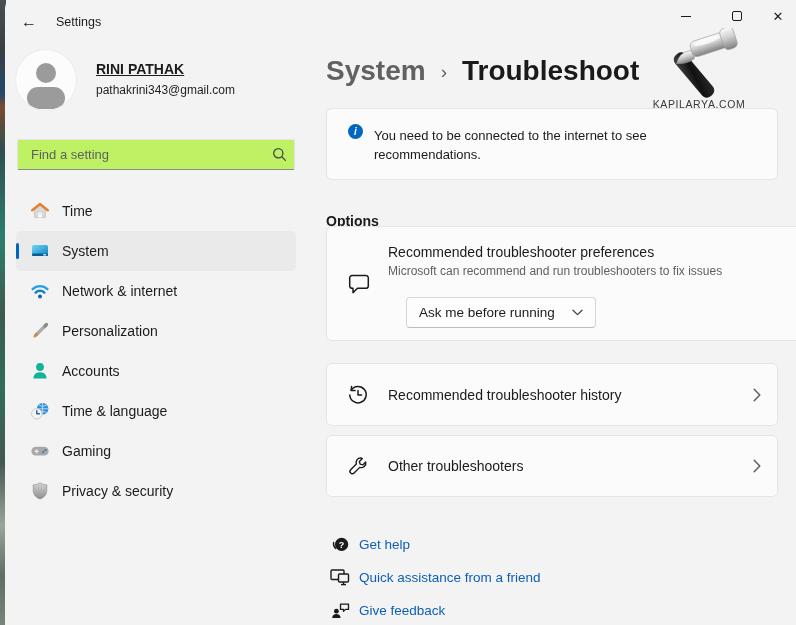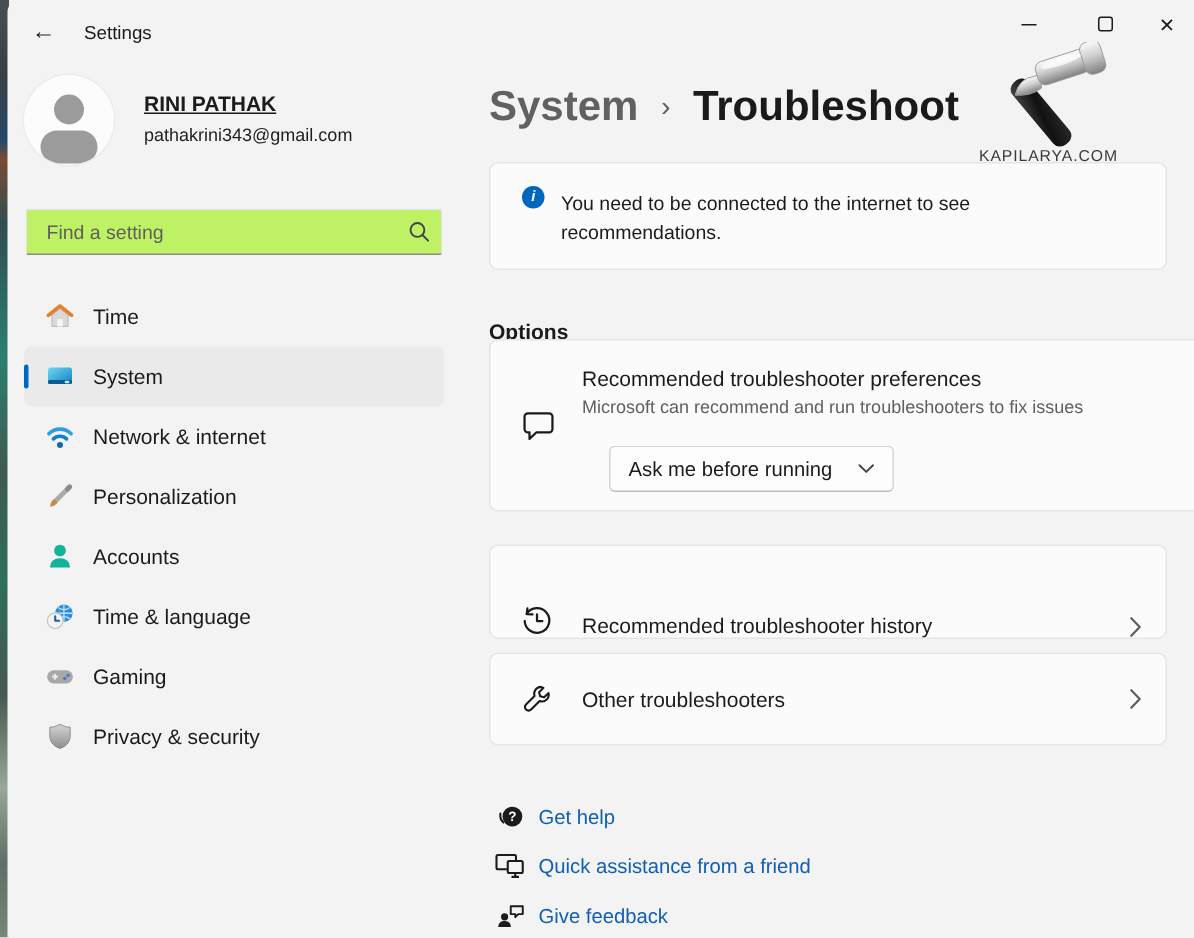--- a/index.html
+++ b/index.html
@@ -94,21 +94,21 @@
   .card-pref .title { position:absolute; left:61px; top:17px; font-size:14px; white-space:nowrap; }
   .card-pref .subtitle { position:absolute; left:61px; top:37px; font-size:12px;
     color:#5f5f5f; white-space:nowrap; }
   .dropdown { position:absolute; left:61px; top:70px; width:190px; height:31px;
     background:#FDFDFD; border:1px solid #D5D5D5; border-bottom-color:#BDBDBD;
     border-radius:4px; display:flex; align-items:center; cursor:pointer;
     padding:0 12px;margin-left:18px; }
   .dropdown .val { flex:1; font-size:13.5px; color:#1b1b1b; white-space:nowrap; }
 
   .card-row { width:452px; display:flex; align-items:center; cursor:pointer; }
-  .card-hist { left:326px; top:363px; height:63px;align-items:flex-end; }
+  .card-hist { left:326px; top:363px; height:63px; }
   .card-other{ left:326px; top:435px; height:62px; }
   .card-row .row-ic { margin-left:20px; width:22px; display:flex; justify-content:center; }
   .card-row .row-label { margin-left:19px; font-size:14px; color:#1b1b1b; flex:1; white-space:nowrap; }
   .card-row .chev { margin-right:16px; display:flex; }
 
   .link-row { left:330px; display:flex; align-items:center; height:22px; cursor:pointer; }
   .lr-1 { top:533px; } .lr-2 { top:566px; } .lr-3 { top:599px; }
   .link-row .l-ic { width:20px; display:flex; justify-content:center; }
   .link-row .l-label { margin-left:9px; font-size:13.5px; color:#0E5FB5; white-space:nowrap; }
 </style>

